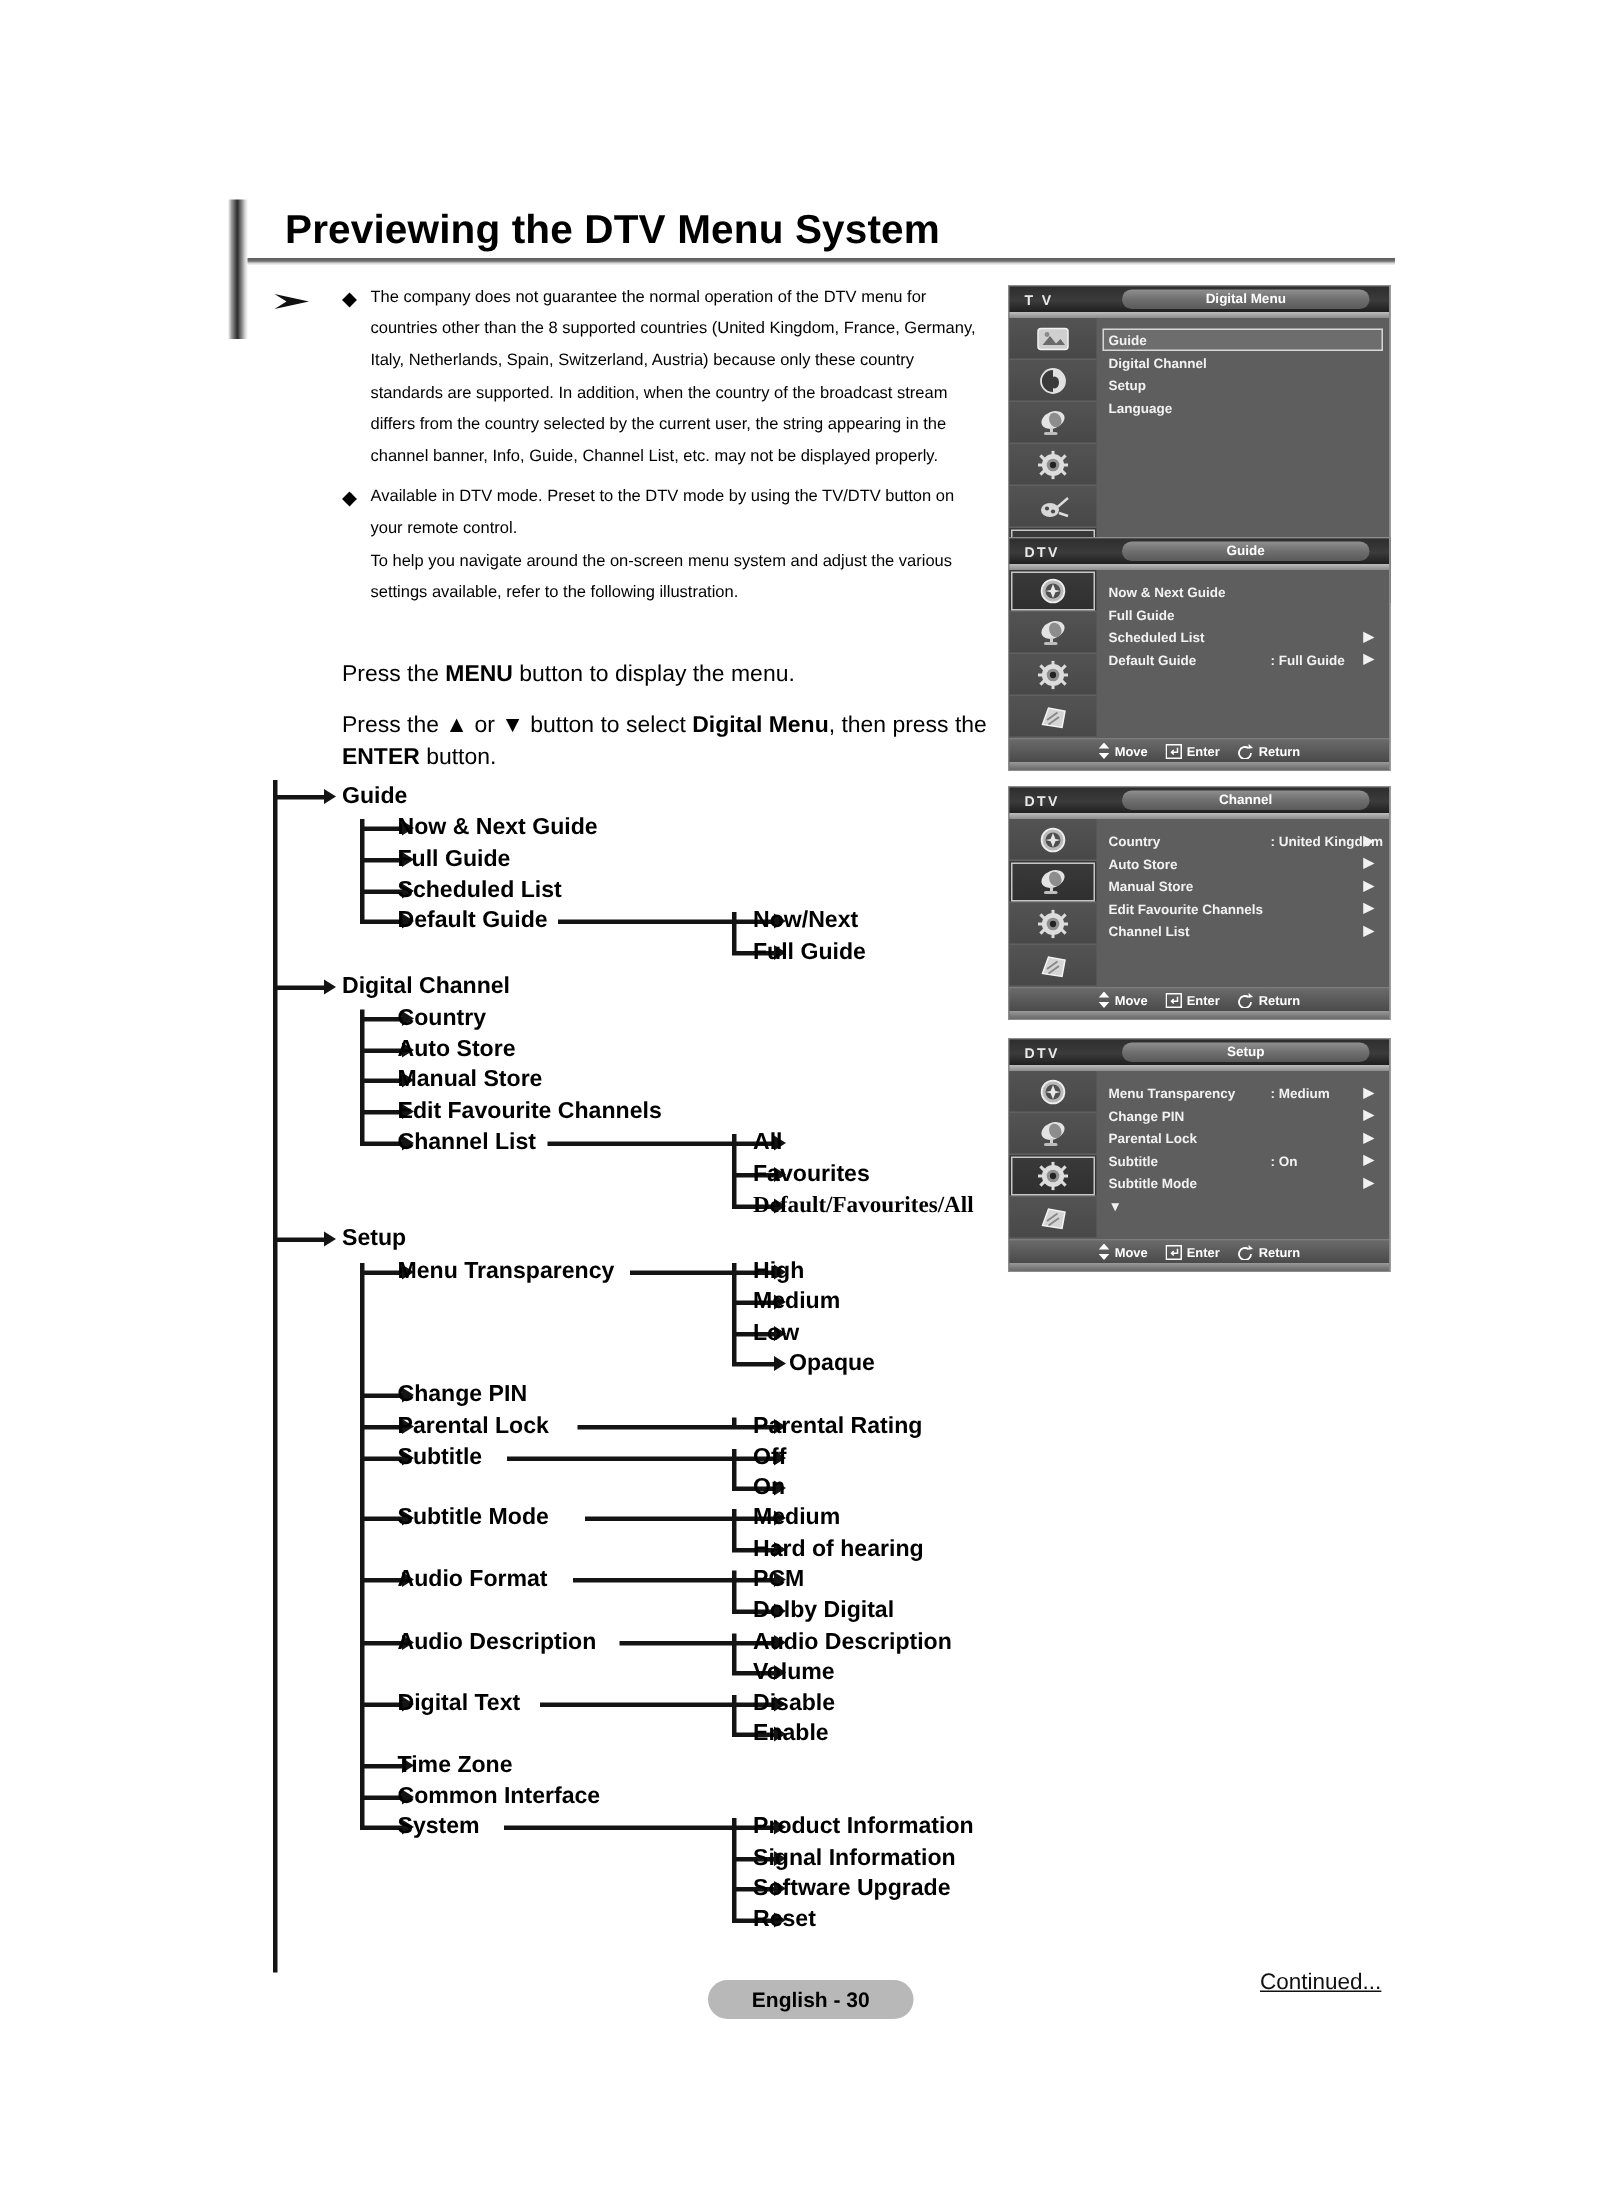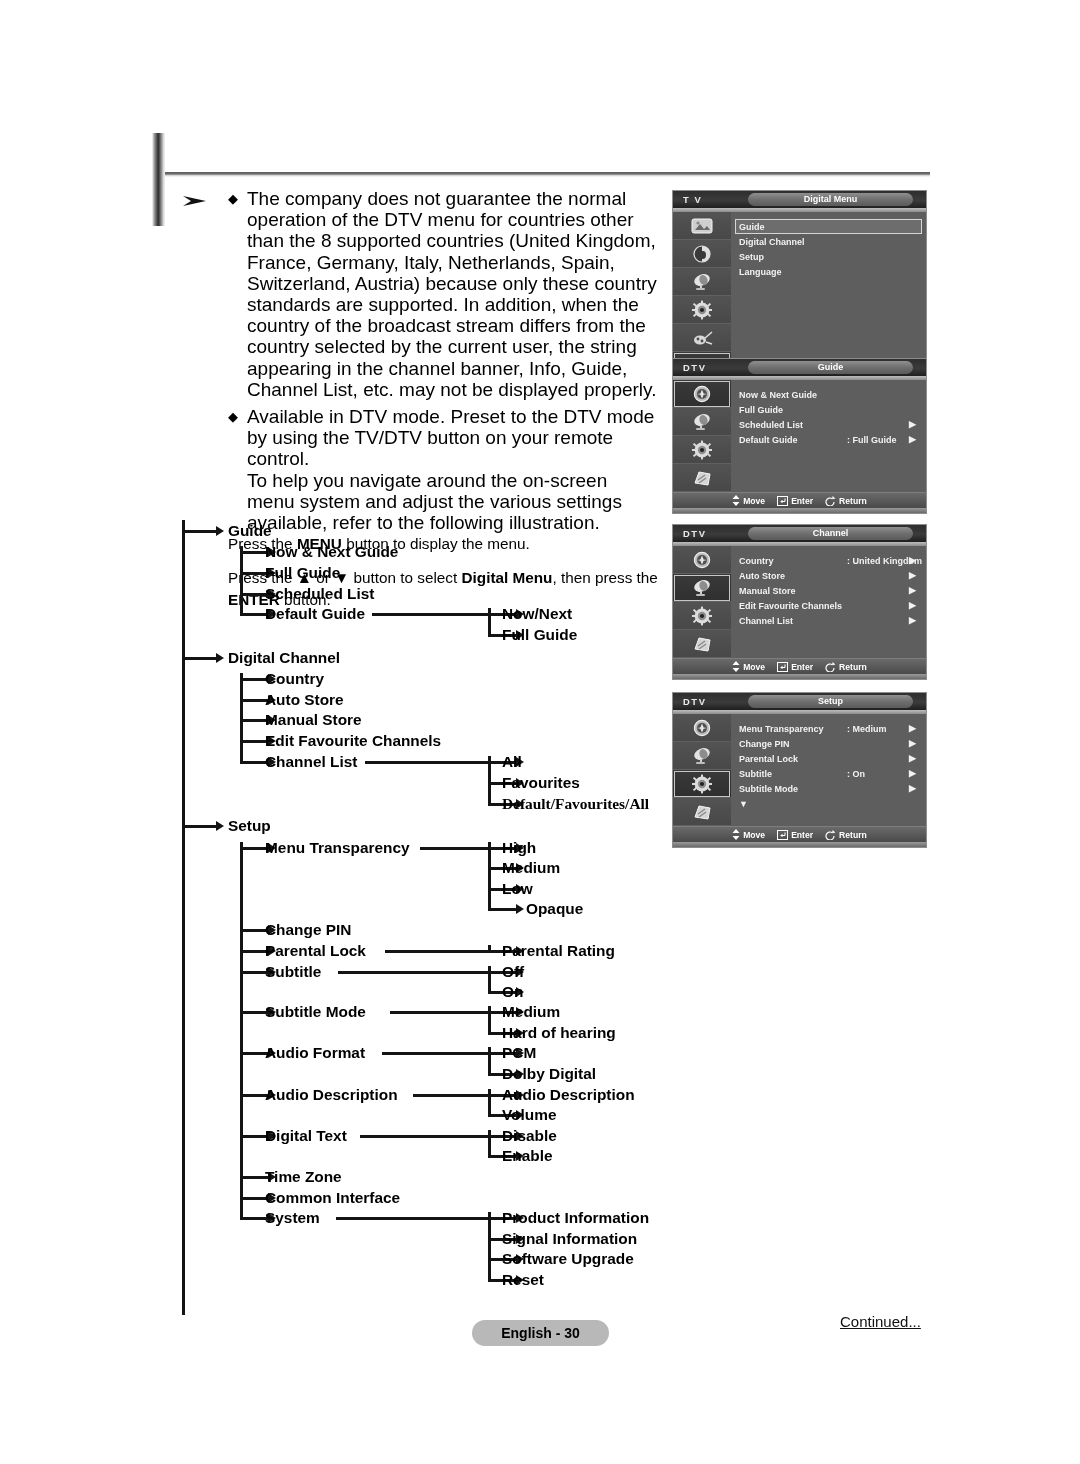--- a/index.html
+++ b/index.html
@@ -27,23 +27,23 @@
     background:linear-gradient(to bottom,#5d5d5d 0%,#6e6e6e 40%,#d6d6d6 70%,#ffffff 100%);
   }
 
   
   .note-arrow{
     position:absolute;left:182px;top:192px;width:26px;height:18px;
   }
   .bullets{position:absolute;left:228px;top:188px;width:430px;}
   .bline{display:flex;align-items:flex-start;}
   .dia{font-size:13px;line-height:21px;margin-right:9px;}
-  .btxt{font-size:19px;line-height:21.2px;}
+  .btxt{font-size:11px;line-height:21.2px;}
   .btxt b{font-weight:normal;}
-  .para{font-size:15.3px;line-height:21.2px;margin-top:0;}
+  .para{font-size:15.3px;line-height:21.2px;margin-top:33px;}
   .para2{font-size:15.3px;line-height:21.2px;margin-top:13px;}
 
   
   .tree{position:absolute;left:0;top:0;width:700px;height:1464px;}
   .tlabel{
     position:absolute;font-weight:bold;font-size:15.4px;white-space:nowrap;
     line-height:16px;
   }
   .vline{position:absolute;background:#141414;width:3px;}
   .hline{position:absolute;background:#141414;height:3px;}
@@ -123,20 +123,21 @@
   .leftrule{
     position:absolute;left:182px;top:520px;width:3px;height:795px;background:#141414;
   }
 </style>
 </head>
 <body>
 
 <div class="page">
 
   <div class="hdr-bar"></div>
+  <div class="hdr-title">Previewing the DTV Menu System</div>
   <div class="hdr-rule"></div>
 
   <svg class="note-arrow" viewBox="0 0 26 18">
     <path d="M1 4 L24 9 L1 14 L9 9 Z" fill="#111"></path>
   </svg>
 
   <div class="bullets">
     <div class="bline">
       <div class="dia">◆</div>
       <div class="btxt">The company does not guarantee the normal operation of the DTV menu for countries other than the 8 supported countries (United Kingdom, France, Germany, Italy, Netherlands, Spain, Switzerland, Austria) because only these country standards are supported. In addition, when the country of the broadcast stream differs from the country selected by the current user, the string appearing in the channel banner, Info, Guide, Channel List, etc. may not be displayed properly.</div>

